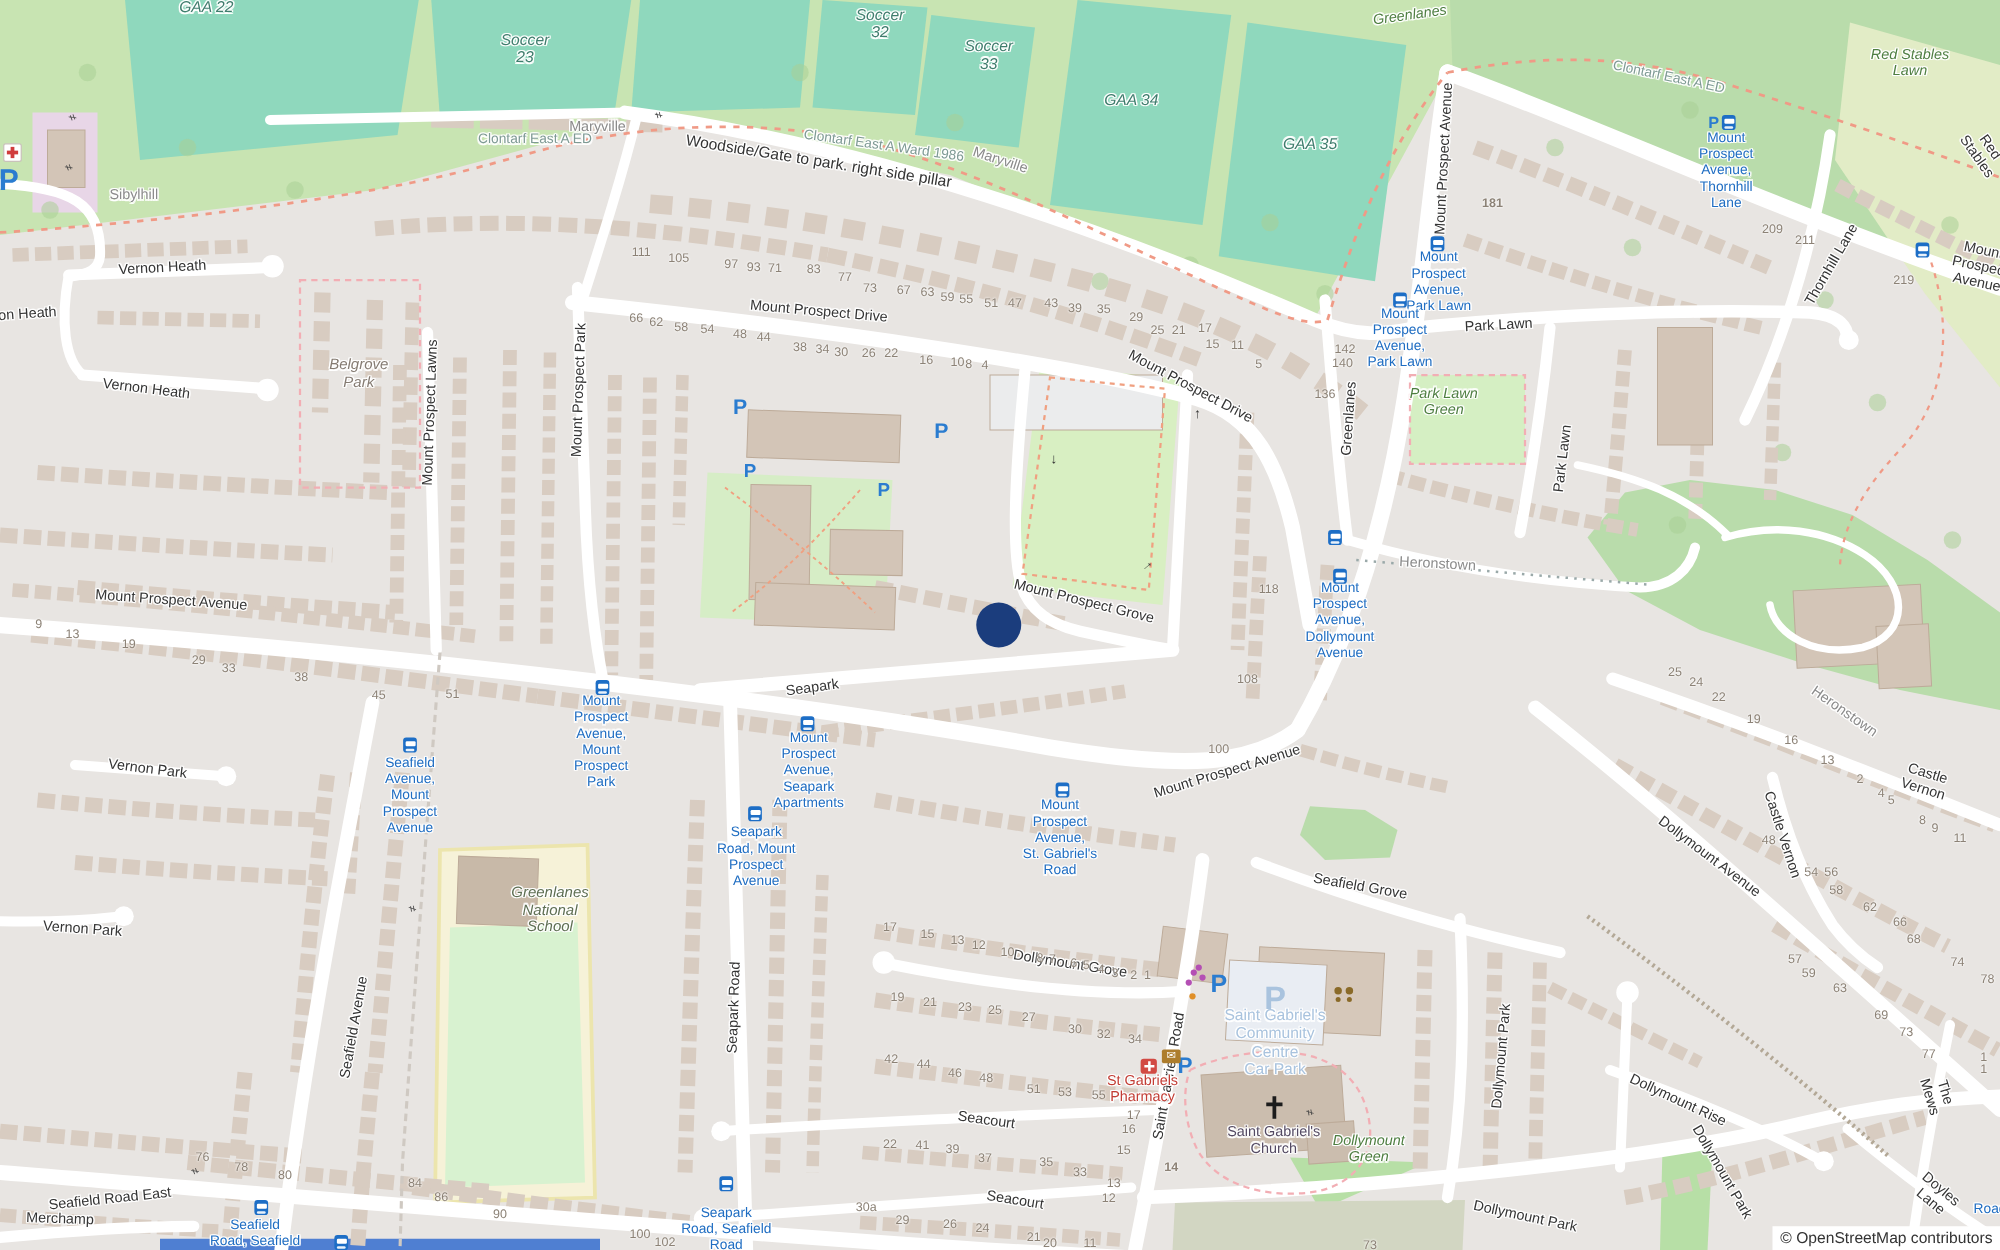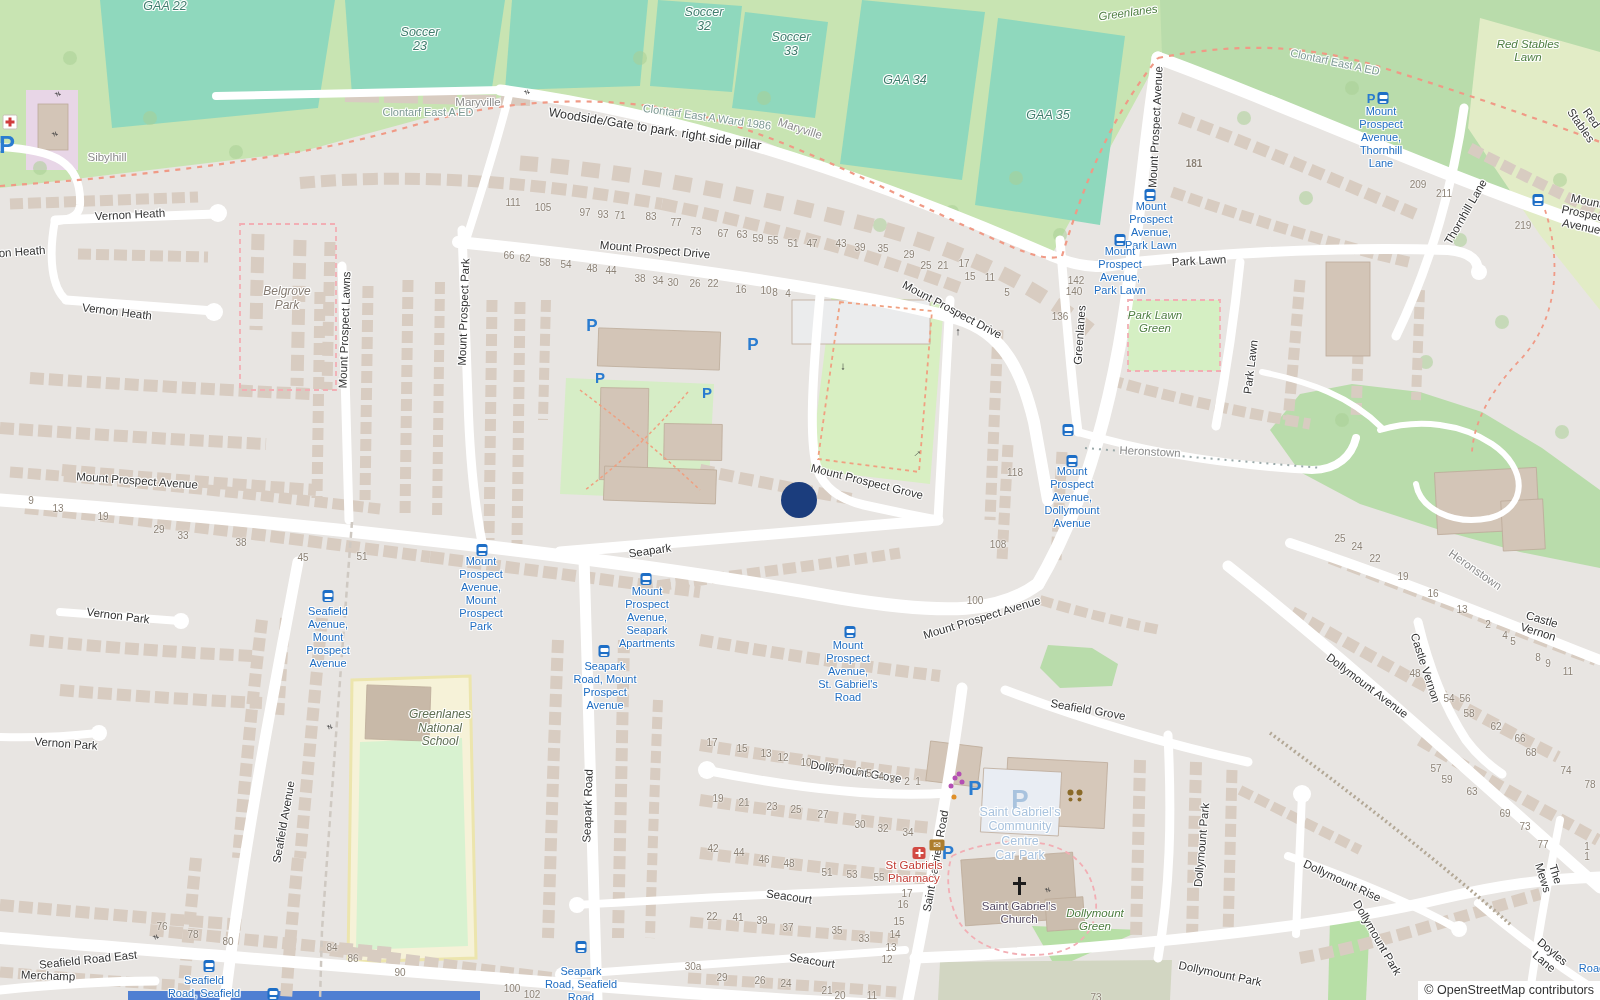--- a/index.html
+++ b/index.html
@@ -464,21 +464,21 @@
       <div class="num" style="left: 693px; top: 966px;">30a</div>
       <div class="num" style="left: 722px; top: 977px;">29</div>
       <div class="num" style="left: 760px; top: 980px;">26</div>
       <div class="num" style="left: 786px; top: 983px;">24</div>
       <div class="num" style="left: 827px; top: 990px;">21</div>
       <div class="num" style="left: 840px; top: 995px;">20</div>
       <div class="num" style="left: 872px; top: 995px;">11</div>
       <div class="num" style="left: 907px; top: 893px;">17</div>
       <div class="num" style="left: 903px; top: 904px;">16</div>
       <div class="num" style="left: 899px; top: 921px;">15</div>
-      <div class="num" style="left: 895px; top: 934px;">14</div>
+      <div class="num" style="left: 937px; top: 934px; font-weight: bold;">14</div>
       <div class="num" style="left: 891px; top: 947px;">13</div>
       <div class="num" style="left: 887px; top: 959px;">12</div>
       <div class="num" style="left: 162px; top: 926px;">76</div>
       <div class="num" style="left: 193px; top: 934px;">78</div>
       <div class="num" style="left: 228px; top: 941px;">80</div>
       <div class="num" style="left: 332px; top: 947px;">84</div>
       <div class="num" style="left: 353px; top: 958px;">86</div>
       <div class="num" style="left: 400px; top: 972px;">90</div>
       <div class="num" style="left: 512px; top: 988px;">100</div>
       <div class="num" style="left: 532px; top: 994px;">102</div>

